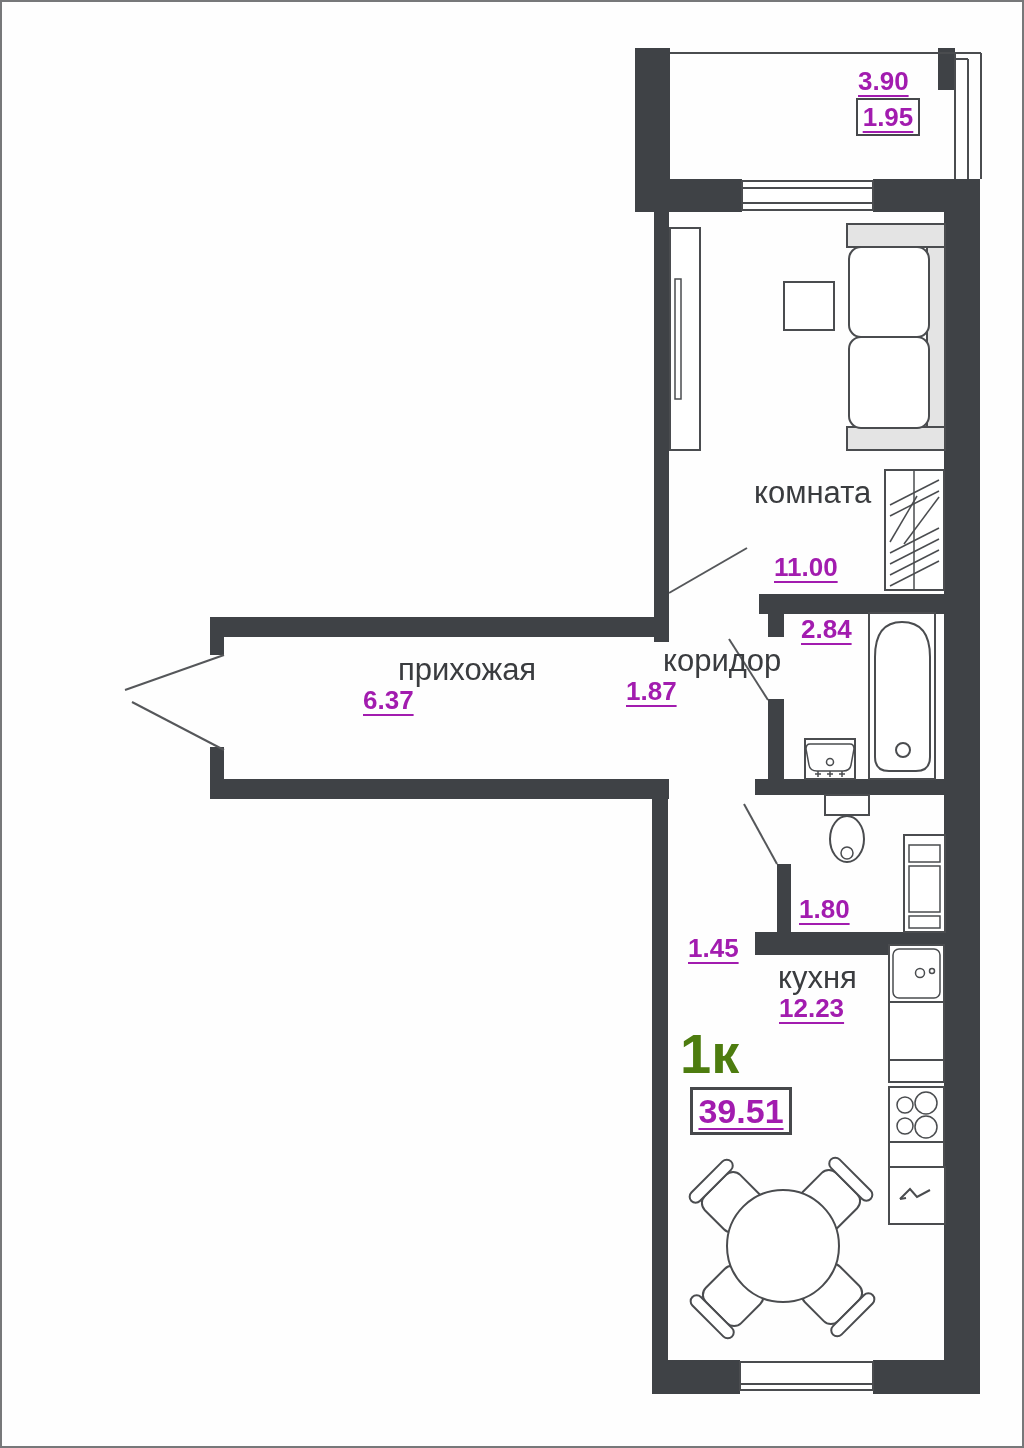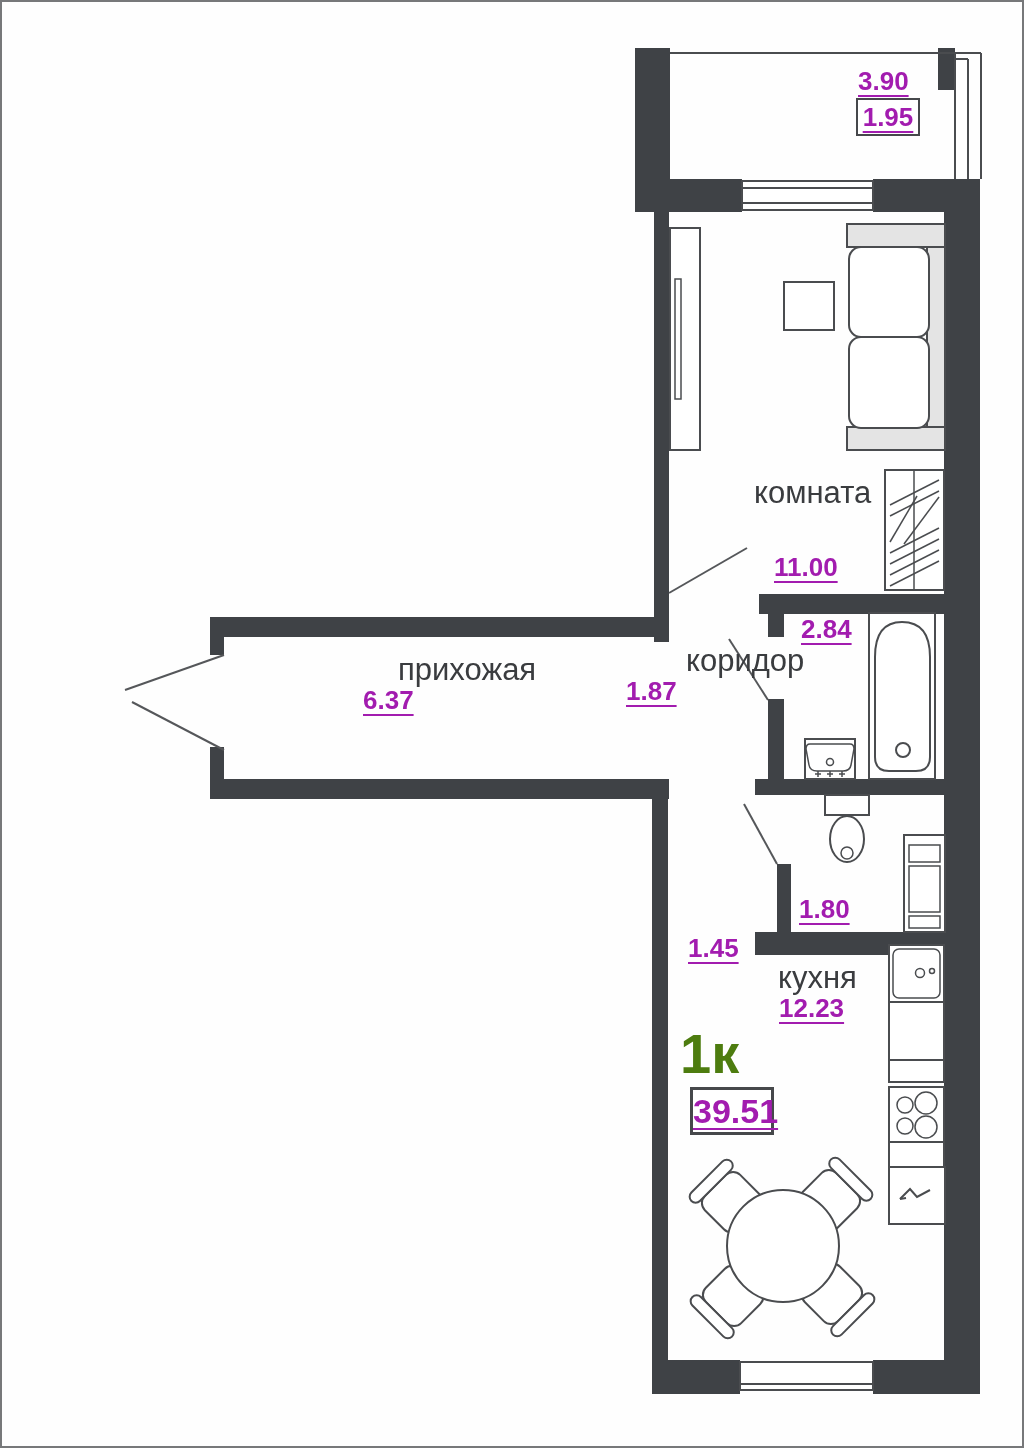--- a/index.html
+++ b/index.html
@@ -179,27 +179,27 @@
 
   <div class="lbl area" style="left:856px;top:66px;">3.90</div>
   <div class="lbl area noline boxed" style="left:854px;top:96px;width:64px;height:38px;line-height:34px;text-decoration:underline;">1.95</div>
 
   <div class="lbl room-name" style="left:752px;top:475px;">комната</div>
   <div class="lbl area" style="left:772px;top:508px;margin-top:44px;">11.00</div>
 
   <div class="lbl room-name" style="left:396px;top:652px;">прихожая</div>
   <div class="lbl area" style="left:361px;top:685px;text-align:right;">6.37</div>
 
-  <div class="lbl room-name" style="left:684px;top:643px;">коридор</div>
+  <div class="lbl room-name" style="left:661px;top:643px;">коридор</div>
   <div class="lbl area" style="left:624px;top:676px;">1.87</div>
 
   <div class="lbl area" style="left:799px;top:614px;">2.84</div>
 
   <div class="lbl area" style="left:686px;top:933px;">1.45</div>
   <div class="lbl area" style="left:797px;top:894px;">1.80</div>
 
   <div class="lbl room-name" style="left:776px;top:960px;">кухня</div>
   <div class="lbl area" style="left:777px;top:993px;">12.23</div>
 
   <div class="lbl apt-type" style="left:678px;top:1024px;">1к</div>
-  <div class="lbl area total boxed total-box" style="left:688px;top:1085px;width:84px;height:48px;">39.51</div>
+  <div class="lbl area total boxed total-box" style="left:688px;top:1085px;width:102px;height:48px;">39.51</div>
 
 </div>
 
 </body></html>

